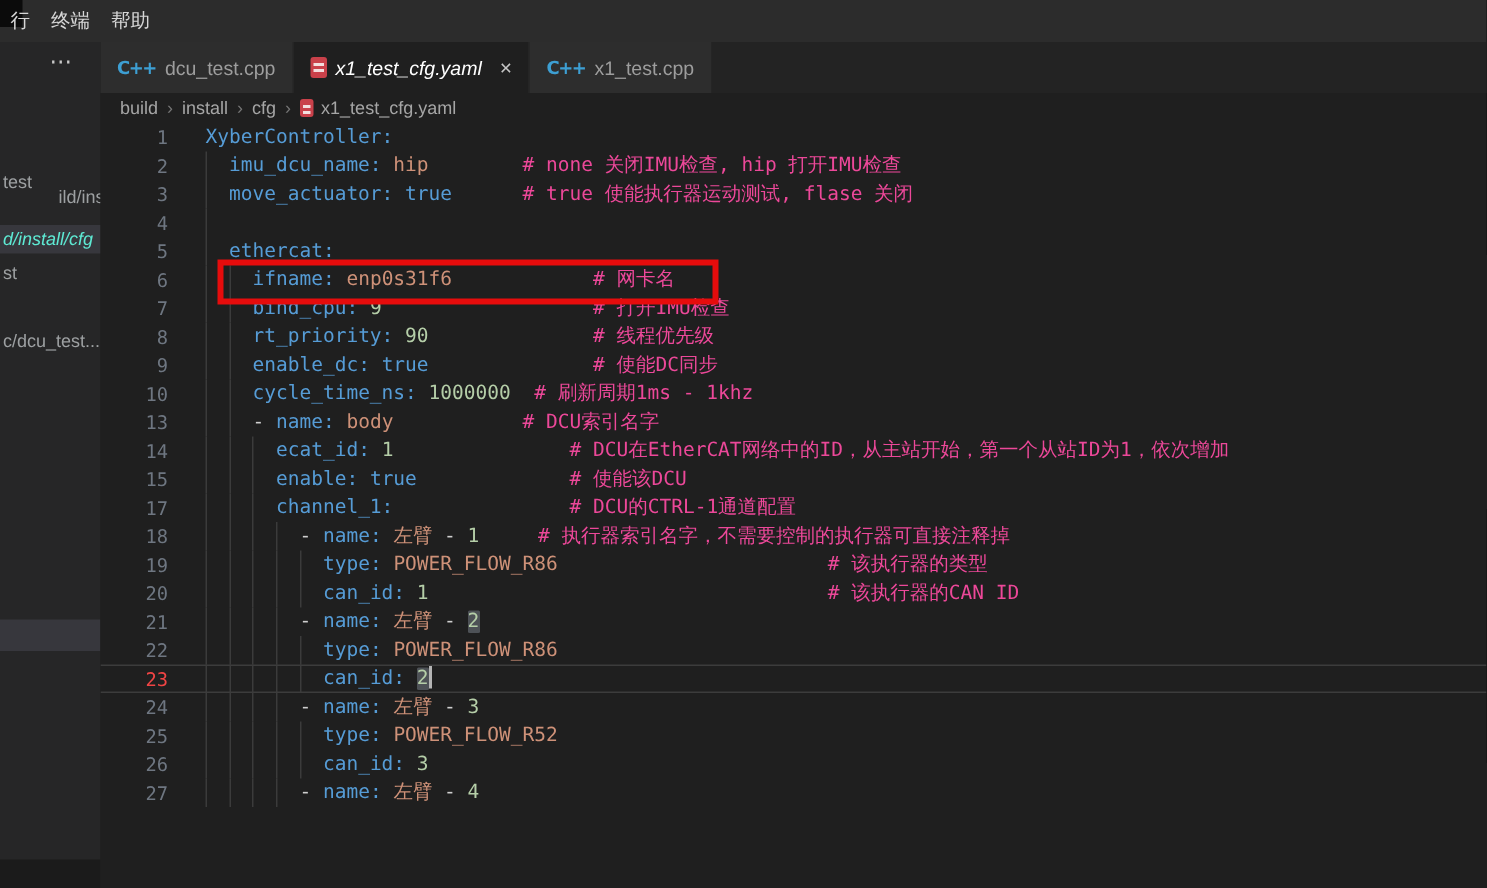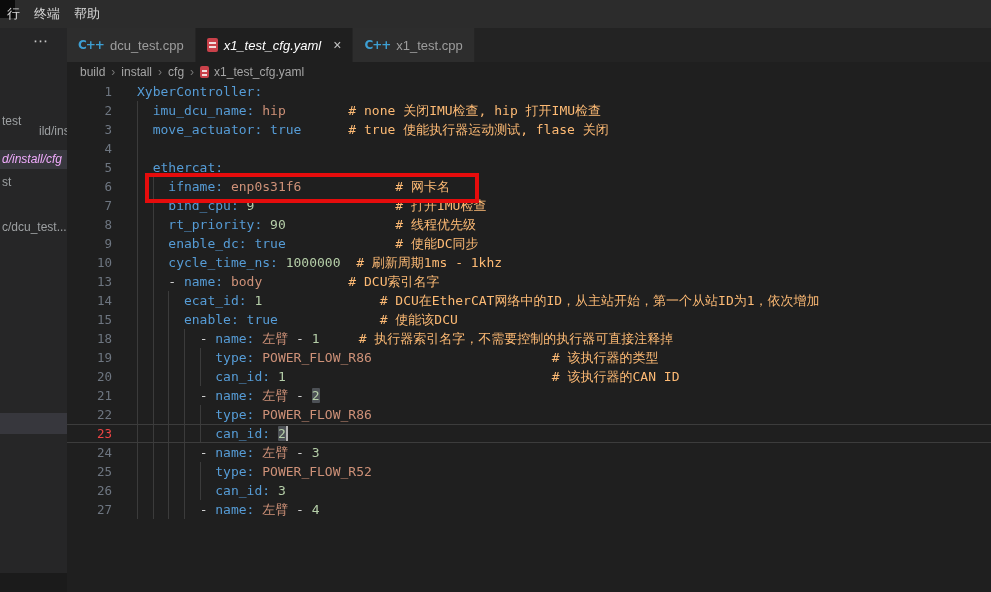--- a/index.html
+++ b/index.html
@@ -17,21 +17,21 @@
   
   .workbench{display:flex;height:564px;}
 
   
   .sidebar{width:67px;flex:none;background:#262627;position:relative;overflow:hidden;
            font-size:12px;color:#9da0a2;}
   .side-ellipsis{position:absolute;left:33px;top:4px;color:#c8c8c8;font-size:15px;
                  letter-spacing:1px;cursor:pointer;}
   .side-item{position:absolute;left:0;width:67px;height:19px;line-height:19px;
              padding-left:2px;white-space:nowrap;overflow:hidden;}
-  .side-item.selected{background:#37373d;color:#f0abfc;font-style:italic;}
+  .side-item.selected{background:#37373d;color:#5eead4;font-style:italic;}
   .side-band{position:absolute;left:0;width:67px;height:21px;background:#37373d;}
   .side-bottom{position:absolute;left:0;bottom:0;width:67px;height:19px;background:#1b1b1b;}
 
   
   .editor-col{flex:1;min-width:0;background:#1f1f1f;position:relative;}
 
   
   .tabbar{height:34px;background:#232323;display:flex;align-items:stretch;}
   .tab{display:flex;align-items:center;gap:6px;padding:0 11px;font-size:13px;
        color:#9d9d9d;background:#2d2d2d;border-right:1px solid #252525;
@@ -67,21 +67,21 @@
   .line.cur .ln{color:#ef4444;}
   .line.cur::before,.line.cur::after{content:"";position:absolute;left:0;right:0;height:0;
       border-top:1px solid #3c3c3c;z-index:1;}
   .line.cur::before{top:0;}
   .line.cur::after{bottom:0;}
   .guide{position:absolute;top:0;bottom:0;width:1px;background:#3b3b3b;}
   .tk-k{color:#569cd6;}
   .tk-s{color:#ce9178;}
   .tk-n{color:#b5cea8;}
   .tk-b{color:#569cd6;}
-  .tk-c{color:#fdba74;}
+  .tk-c{color:#ec4899;}
   .tk-p{color:#d0d0d0;}
   .tk-t{color:#d4d4d4;}
   .tk-h{color:#b5cea8;background:#4d5156;border-radius:1px;}
   .caret{display:inline-block;width:2px;height:15px;background:#b4b4b4;
          vertical-align:-3px;margin-left:0px;}
 
   
   .red-annotation{position:absolute;left:78px;top:145px;width:334px;height:30px;
                   border:4px solid #e60c0c;box-sizing:border-box;z-index:6;pointer-events:none;}
 </style>
@@ -154,20 +154,21 @@
           <div class="line"><div class="guide" style="left: 70px;"></div><span class="ln">4</span></div>
           <div class="line"><div class="guide" style="left: 70px;"></div><span class="ln">5</span><span class="tk-t">  </span><span class="tk-k">ethercat:</span></div>
           <div class="line"><div class="guide" style="left: 70px;"></div><div class="guide" style="left: 85.6px;"></div><span class="ln">6</span><span class="tk-t">    </span><span class="tk-k">ifname:</span><span class="tk-t"> </span><span class="tk-s">enp0s31f6</span><span class="tk-t">            </span><span class="tk-c"># 网卡名</span></div>
           <div class="line"><div class="guide" style="left: 70px;"></div><div class="guide" style="left: 85.6px;"></div><span class="ln">7</span><span class="tk-t">    </span><span class="tk-k">bind_cpu:</span><span class="tk-t"> </span><span class="tk-n">9</span><span class="tk-t">                  </span><span class="tk-c"># 打开IMU检查</span></div>
           <div class="line"><div class="guide" style="left: 70px;"></div><div class="guide" style="left: 85.6px;"></div><span class="ln">8</span><span class="tk-t">    </span><span class="tk-k">rt_priority:</span><span class="tk-t"> </span><span class="tk-n">90</span><span class="tk-t">              </span><span class="tk-c"># 线程优先级</span></div>
           <div class="line"><div class="guide" style="left: 70px;"></div><div class="guide" style="left: 85.6px;"></div><span class="ln">9</span><span class="tk-t">    </span><span class="tk-k">enable_dc:</span><span class="tk-t"> </span><span class="tk-b">true</span><span class="tk-t">              </span><span class="tk-c"># 使能DC同步</span></div>
           <div class="line"><div class="guide" style="left: 70px;"></div><div class="guide" style="left: 85.6px;"></div><span class="ln">10</span><span class="tk-t">    </span><span class="tk-k">cycle_time_ns:</span><span class="tk-t"> </span><span class="tk-n">1000000</span><span class="tk-t">  </span><span class="tk-c"># 刷新周期1ms - 1khz</span></div>
           <div class="line"><div class="guide" style="left: 70px;"></div><div class="guide" style="left: 85.6px;"></div><span class="ln">13</span><span class="tk-t">    </span><span class="tk-p">- </span><span class="tk-k">name:</span><span class="tk-t"> </span><span class="tk-s">body</span><span class="tk-t">           </span><span class="tk-c"># DCU索引名字</span></div>
           <div class="line"><div class="guide" style="left: 70px;"></div><div class="guide" style="left: 85.6px;"></div><div class="guide" style="left: 101.3px;"></div><span class="ln">14</span><span class="tk-t">      </span><span class="tk-k">ecat_id:</span><span class="tk-t"> </span><span class="tk-n">1</span><span class="tk-t">               </span><span class="tk-c"># DCU在EtherCAT网络中的ID，从主站开始，第一个从站ID为1，依次增加</span></div>
           <div class="line"><div class="guide" style="left: 70px;"></div><div class="guide" style="left: 85.6px;"></div><div class="guide" style="left: 101.3px;"></div><span class="ln">15</span><span class="tk-t">      </span><span class="tk-k">enable:</span><span class="tk-t"> </span><span class="tk-b">true</span><span class="tk-t">             </span><span class="tk-c"># 使能该DCU</span></div>
+          <div class="line"><div class="guide" style="left: 70px;"></div><div class="guide" style="left: 85.6px;"></div><div class="guide" style="left: 101.3px;"></div><span class="ln">17</span><span class="tk-t">      </span><span class="tk-k">channel_1:</span><span class="tk-t">               </span><span class="tk-c"># DCU的CTRL-1通道配置</span></div>
           <div class="line"><div class="guide" style="left: 70px;"></div><div class="guide" style="left: 85.6px;"></div><div class="guide" style="left: 101.3px;"></div><div class="guide" style="left: 116.9px;"></div><span class="ln">18</span><span class="tk-t">        </span><span class="tk-p">- </span><span class="tk-k">name:</span><span class="tk-t"> </span><span class="tk-s">左臂</span><span class="tk-p"> - </span><span class="tk-n">1</span><span class="tk-t">     </span><span class="tk-c"># 执行器索引名字，不需要控制的执行器可直接注释掉</span></div>
           <div class="line"><div class="guide" style="left: 70px;"></div><div class="guide" style="left: 85.6px;"></div><div class="guide" style="left: 101.3px;"></div><div class="guide" style="left: 116.9px;"></div><div class="guide" style="left: 132.5px;"></div><span class="ln">19</span><span class="tk-t">          </span><span class="tk-k">type:</span><span class="tk-t"> </span><span class="tk-s">POWER_FLOW_R86</span><span class="tk-t">                       </span><span class="tk-c"># 该执行器的类型</span></div>
           <div class="line"><div class="guide" style="left: 70px;"></div><div class="guide" style="left: 85.6px;"></div><div class="guide" style="left: 101.3px;"></div><div class="guide" style="left: 116.9px;"></div><div class="guide" style="left: 132.5px;"></div><span class="ln">20</span><span class="tk-t">          </span><span class="tk-k">can_id:</span><span class="tk-t"> </span><span class="tk-n">1</span><span class="tk-t">                                  </span><span class="tk-c"># 该执行器的CAN ID</span></div>
           <div class="line"><div class="guide" style="left: 70px;"></div><div class="guide" style="left: 85.6px;"></div><div class="guide" style="left: 101.3px;"></div><div class="guide" style="left: 116.9px;"></div><span class="ln">21</span><span class="tk-t">        </span><span class="tk-p">- </span><span class="tk-k">name:</span><span class="tk-t"> </span><span class="tk-s">左臂</span><span class="tk-p"> - </span><span class="tk-h">2</span></div>
           <div class="line"><div class="guide" style="left: 70px;"></div><div class="guide" style="left: 85.6px;"></div><div class="guide" style="left: 101.3px;"></div><div class="guide" style="left: 116.9px;"></div><div class="guide" style="left: 132.5px;"></div><span class="ln">22</span><span class="tk-t">          </span><span class="tk-k">type:</span><span class="tk-t"> </span><span class="tk-s">POWER_FLOW_R86</span></div>
           <div class="line cur"><div class="guide" style="left: 70px;"></div><div class="guide" style="left: 85.6px;"></div><div class="guide" style="left: 101.3px;"></div><div class="guide" style="left: 116.9px;"></div><div class="guide" style="left: 132.5px;"></div><span class="ln">23</span><span class="tk-t">          </span><span class="tk-k">can_id:</span><span class="tk-t"> </span><span class="tk-h">2</span><span class="caret"></span></div>
           <div class="line"><div class="guide" style="left: 70px;"></div><div class="guide" style="left: 85.6px;"></div><div class="guide" style="left: 101.3px;"></div><div class="guide" style="left: 116.9px;"></div><span class="ln">24</span><span class="tk-t">        </span><span class="tk-p">- </span><span class="tk-k">name:</span><span class="tk-t"> </span><span class="tk-s">左臂</span><span class="tk-p"> - </span><span class="tk-n">3</span></div>
           <div class="line"><div class="guide" style="left: 70px;"></div><div class="guide" style="left: 85.6px;"></div><div class="guide" style="left: 101.3px;"></div><div class="guide" style="left: 116.9px;"></div><div class="guide" style="left: 132.5px;"></div><span class="ln">25</span><span class="tk-t">          </span><span class="tk-k">type:</span><span class="tk-t"> </span><span class="tk-s">POWER_FLOW_R52</span></div>
           <div class="line"><div class="guide" style="left: 70px;"></div><div class="guide" style="left: 85.6px;"></div><div class="guide" style="left: 101.3px;"></div><div class="guide" style="left: 116.9px;"></div><div class="guide" style="left: 132.5px;"></div><span class="ln">26</span><span class="tk-t">          </span><span class="tk-k">can_id:</span><span class="tk-t"> </span><span class="tk-n">3</span></div>
           <div class="line"><div class="guide" style="left: 70px;"></div><div class="guide" style="left: 85.6px;"></div><div class="guide" style="left: 101.3px;"></div><div class="guide" style="left: 116.9px;"></div><span class="ln">27</span><span class="tk-t">        </span><span class="tk-p">- </span><span class="tk-k">name:</span><span class="tk-t"> </span><span class="tk-s">左臂</span><span class="tk-p"> - </span><span class="tk-n">4</span></div>

